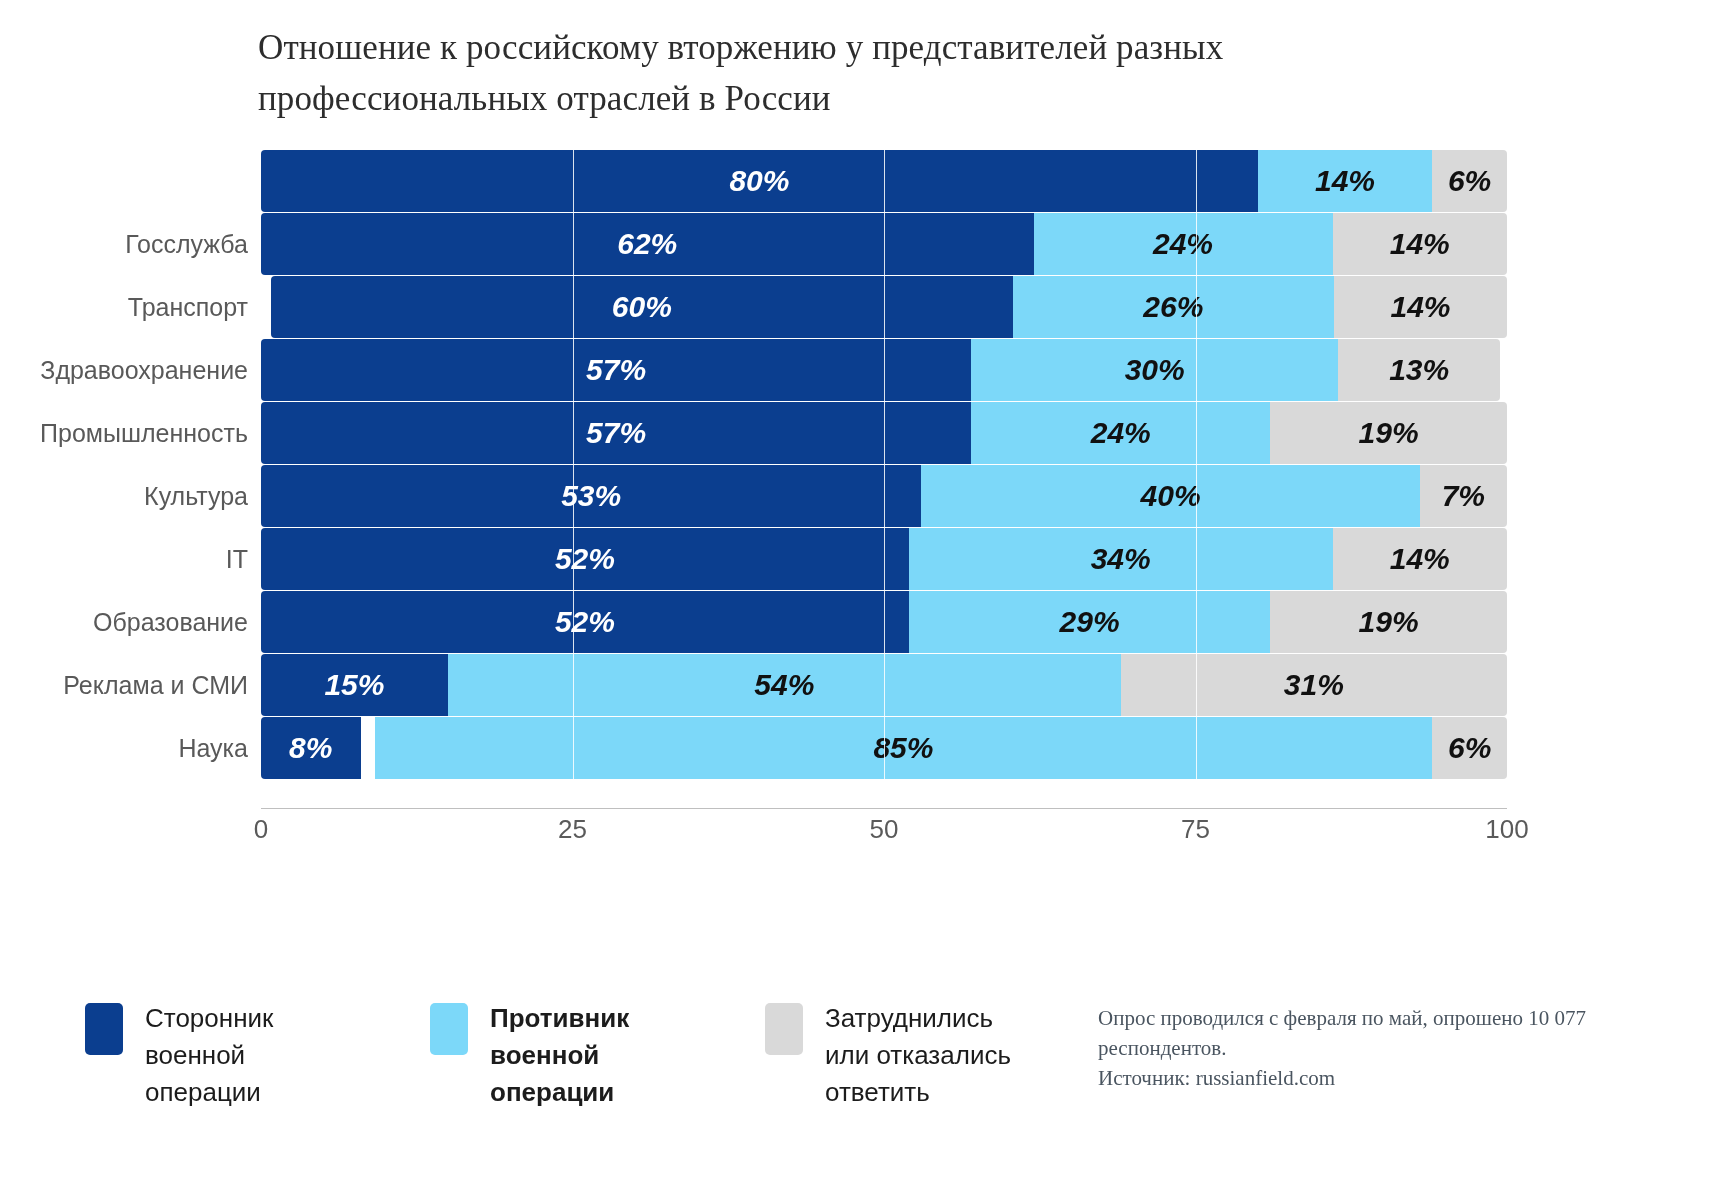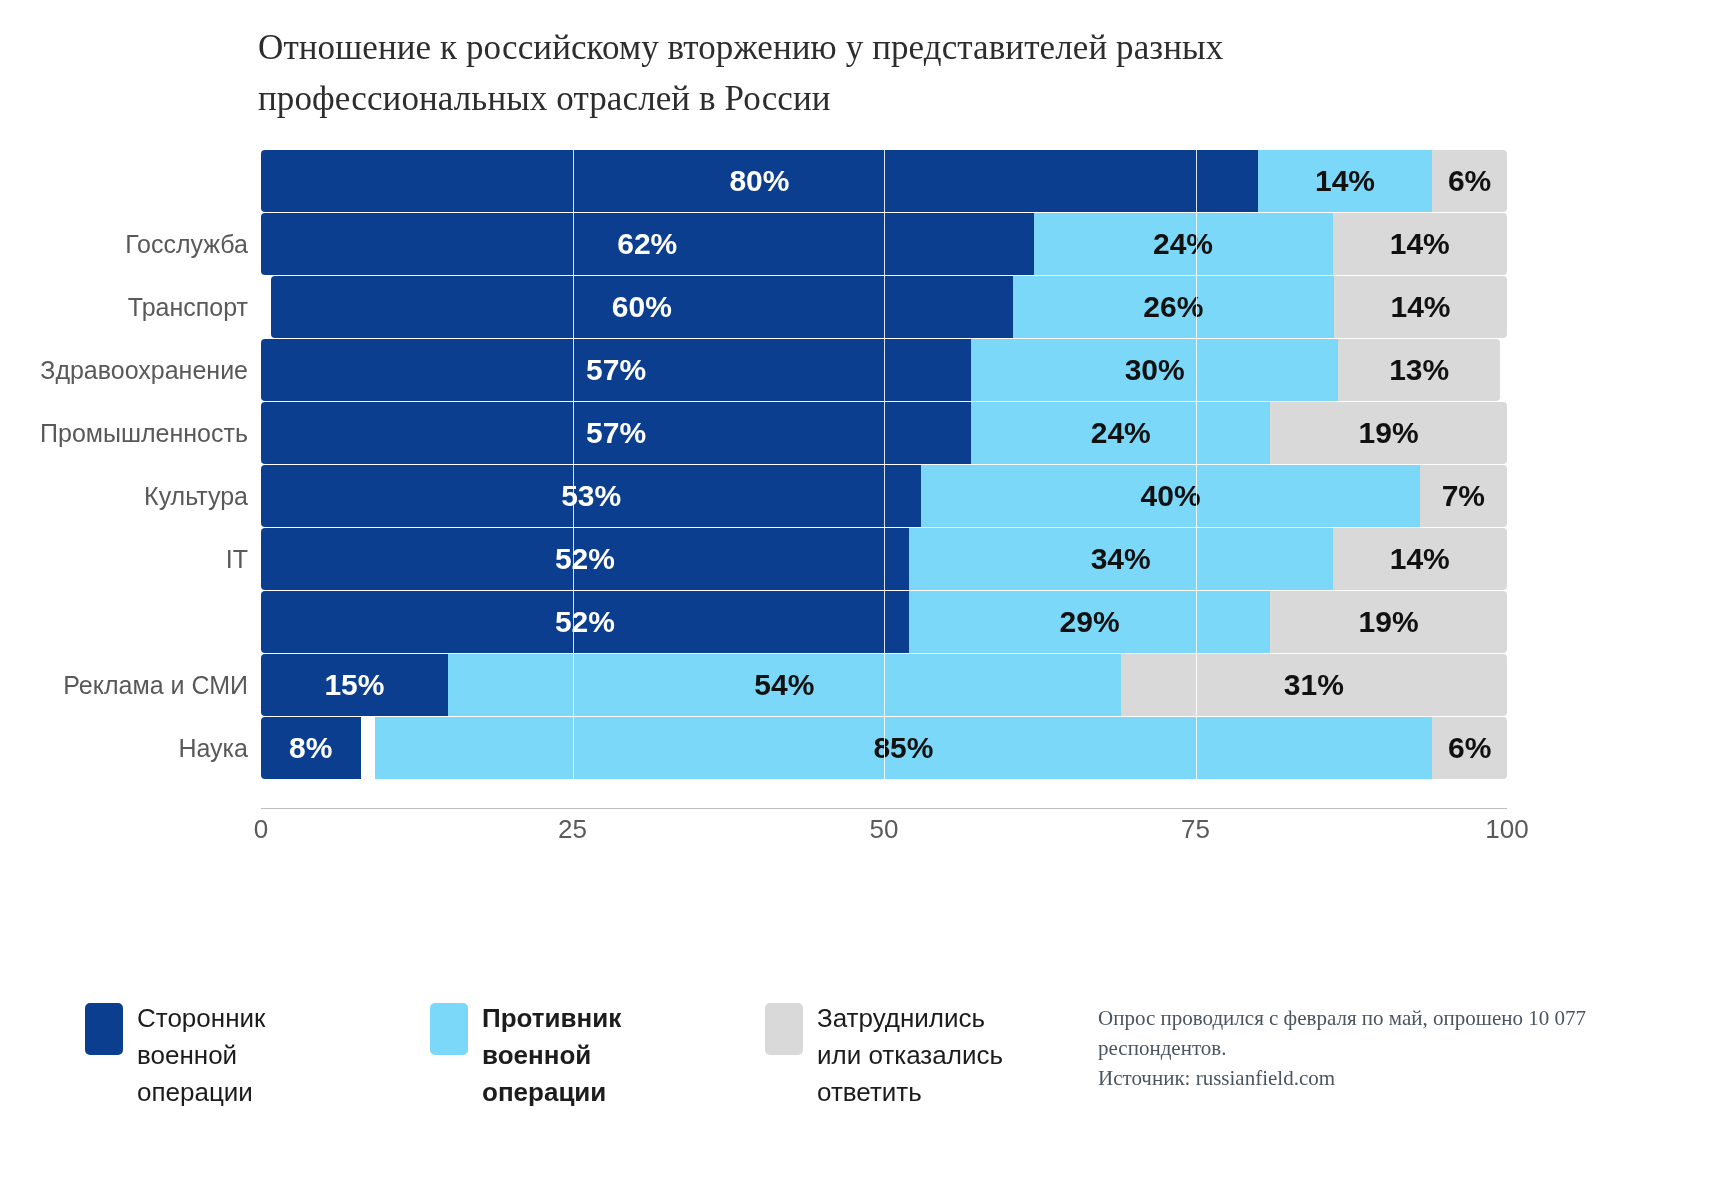--- a/index.html
+++ b/index.html
@@ -65,20 +65,21 @@
   .seg {
     height: 62px;
     display: flex;
     align-items: center;
     justify-content: center;
     font-size: 30px;
     font-weight: bold;
     box-sizing: border-box;
     overflow: visible;
     white-space: nowrap;
+    font-style: italic;
   }
   .seg.s0 { color: #ffffff; }
   .seg.s1 { color: #111111; }
   .seg.s2 { color: #111111; }
 
   
   .bars .seg:first-child { border-top-left-radius: 4px; border-bottom-left-radius: 4px; }
   .bars .seg:last-child  { border-top-right-radius: 4px; border-bottom-right-radius: 4px; }
 
   
@@ -140,21 +141,21 @@
     align-items: flex-start;
   }
   .legend-swatch {
     width: 38px;
     height: 52px;
     border-radius: 5px;
     flex: 0 0 auto;
     margin-top: 3px;
   }
   .legend-text {
-    margin-left: 14px;
+    margin-left: 22px;
     font-size: 26px;
     line-height: 1.42;
     color: #1c1c1c;
     white-space: pre-line;
   }
 
   
   #source {
     position: absolute;
     left: 1098px;
@@ -264,20 +265,21 @@
         </div>
         <div class="seg s1" style="width: 423.64px; background: rgb(124, 216, 249);">
           <span>34%</span>
         </div>
         <div class="seg s2" style="width: 174.44px; background: rgb(217, 217, 217);">
           <span>14%</span>
         </div>
       </div>
     </div>
     <div class="row">
+      <div class="cat-label">Образование</div>
       <div class="bars">
         <div class="seg s0" style="width: 647.92px; background: rgb(11, 62, 143);">
           <span>52%</span>
         </div>
         <div class="seg s1" style="width: 361.34px; background: rgb(124, 216, 249);">
           <span>29%</span>
         </div>
         <div class="seg s2" style="width: 236.74px; background: rgb(217, 217, 217);">
           <span>19%</span>
         </div>

